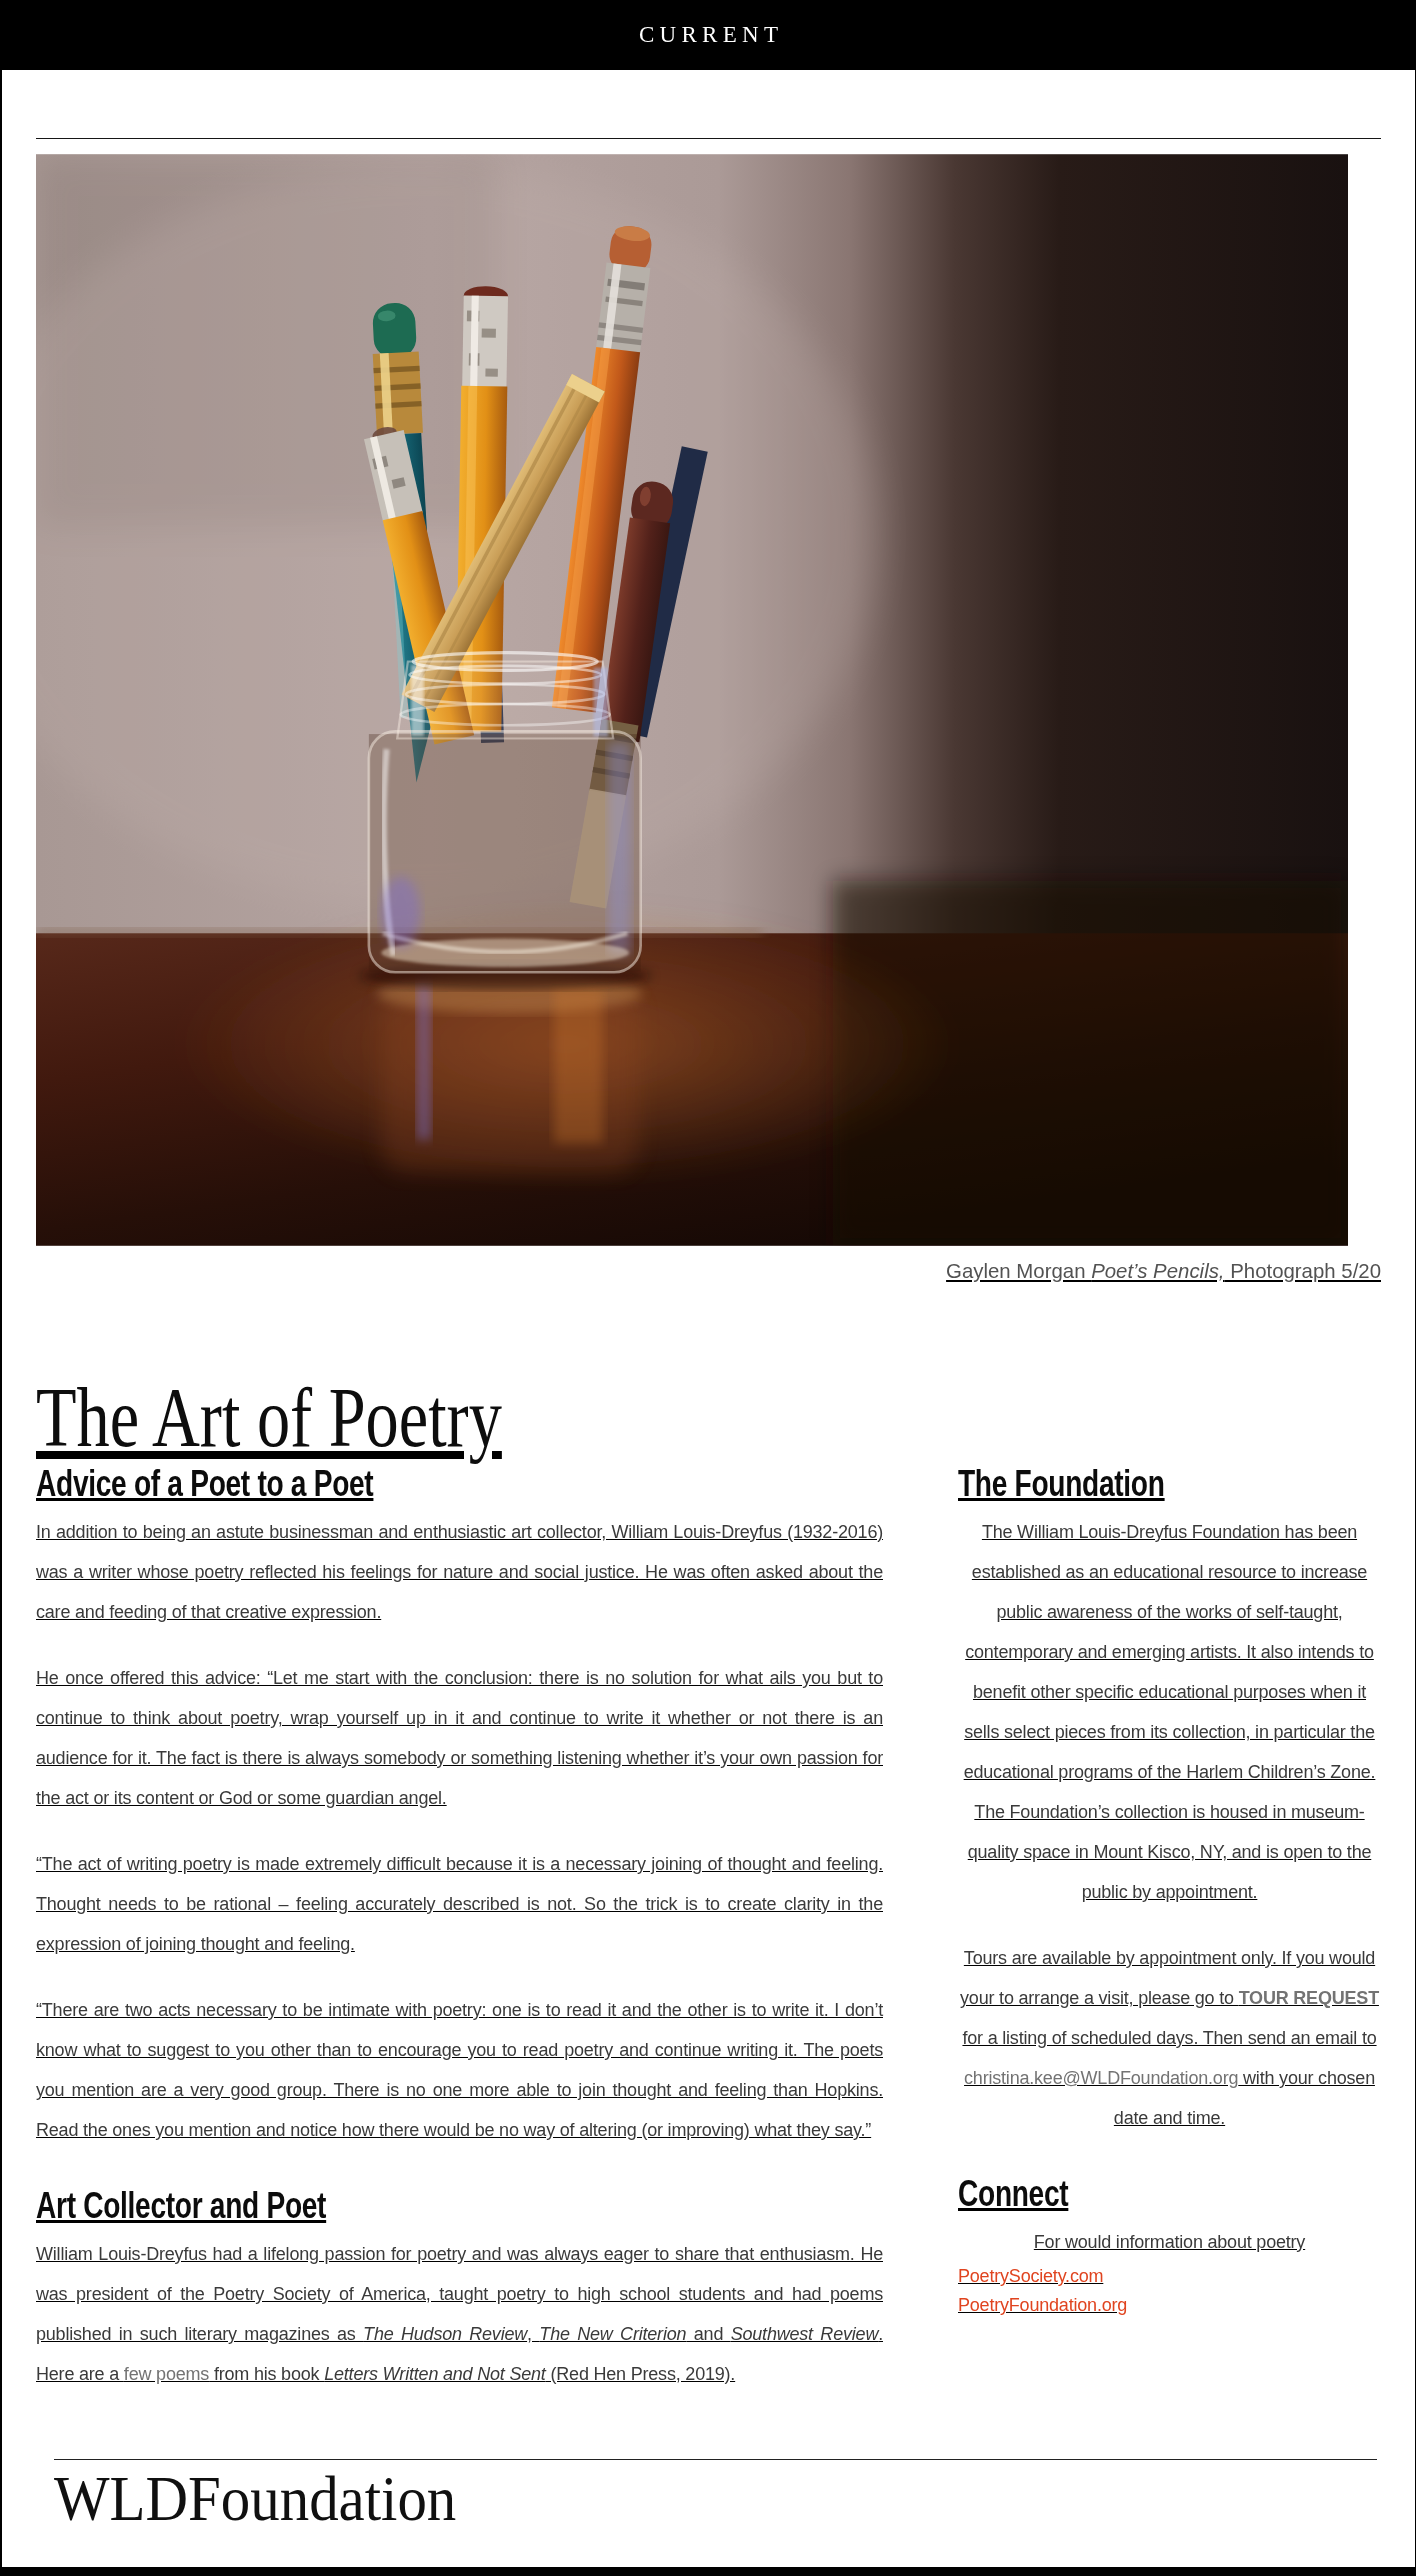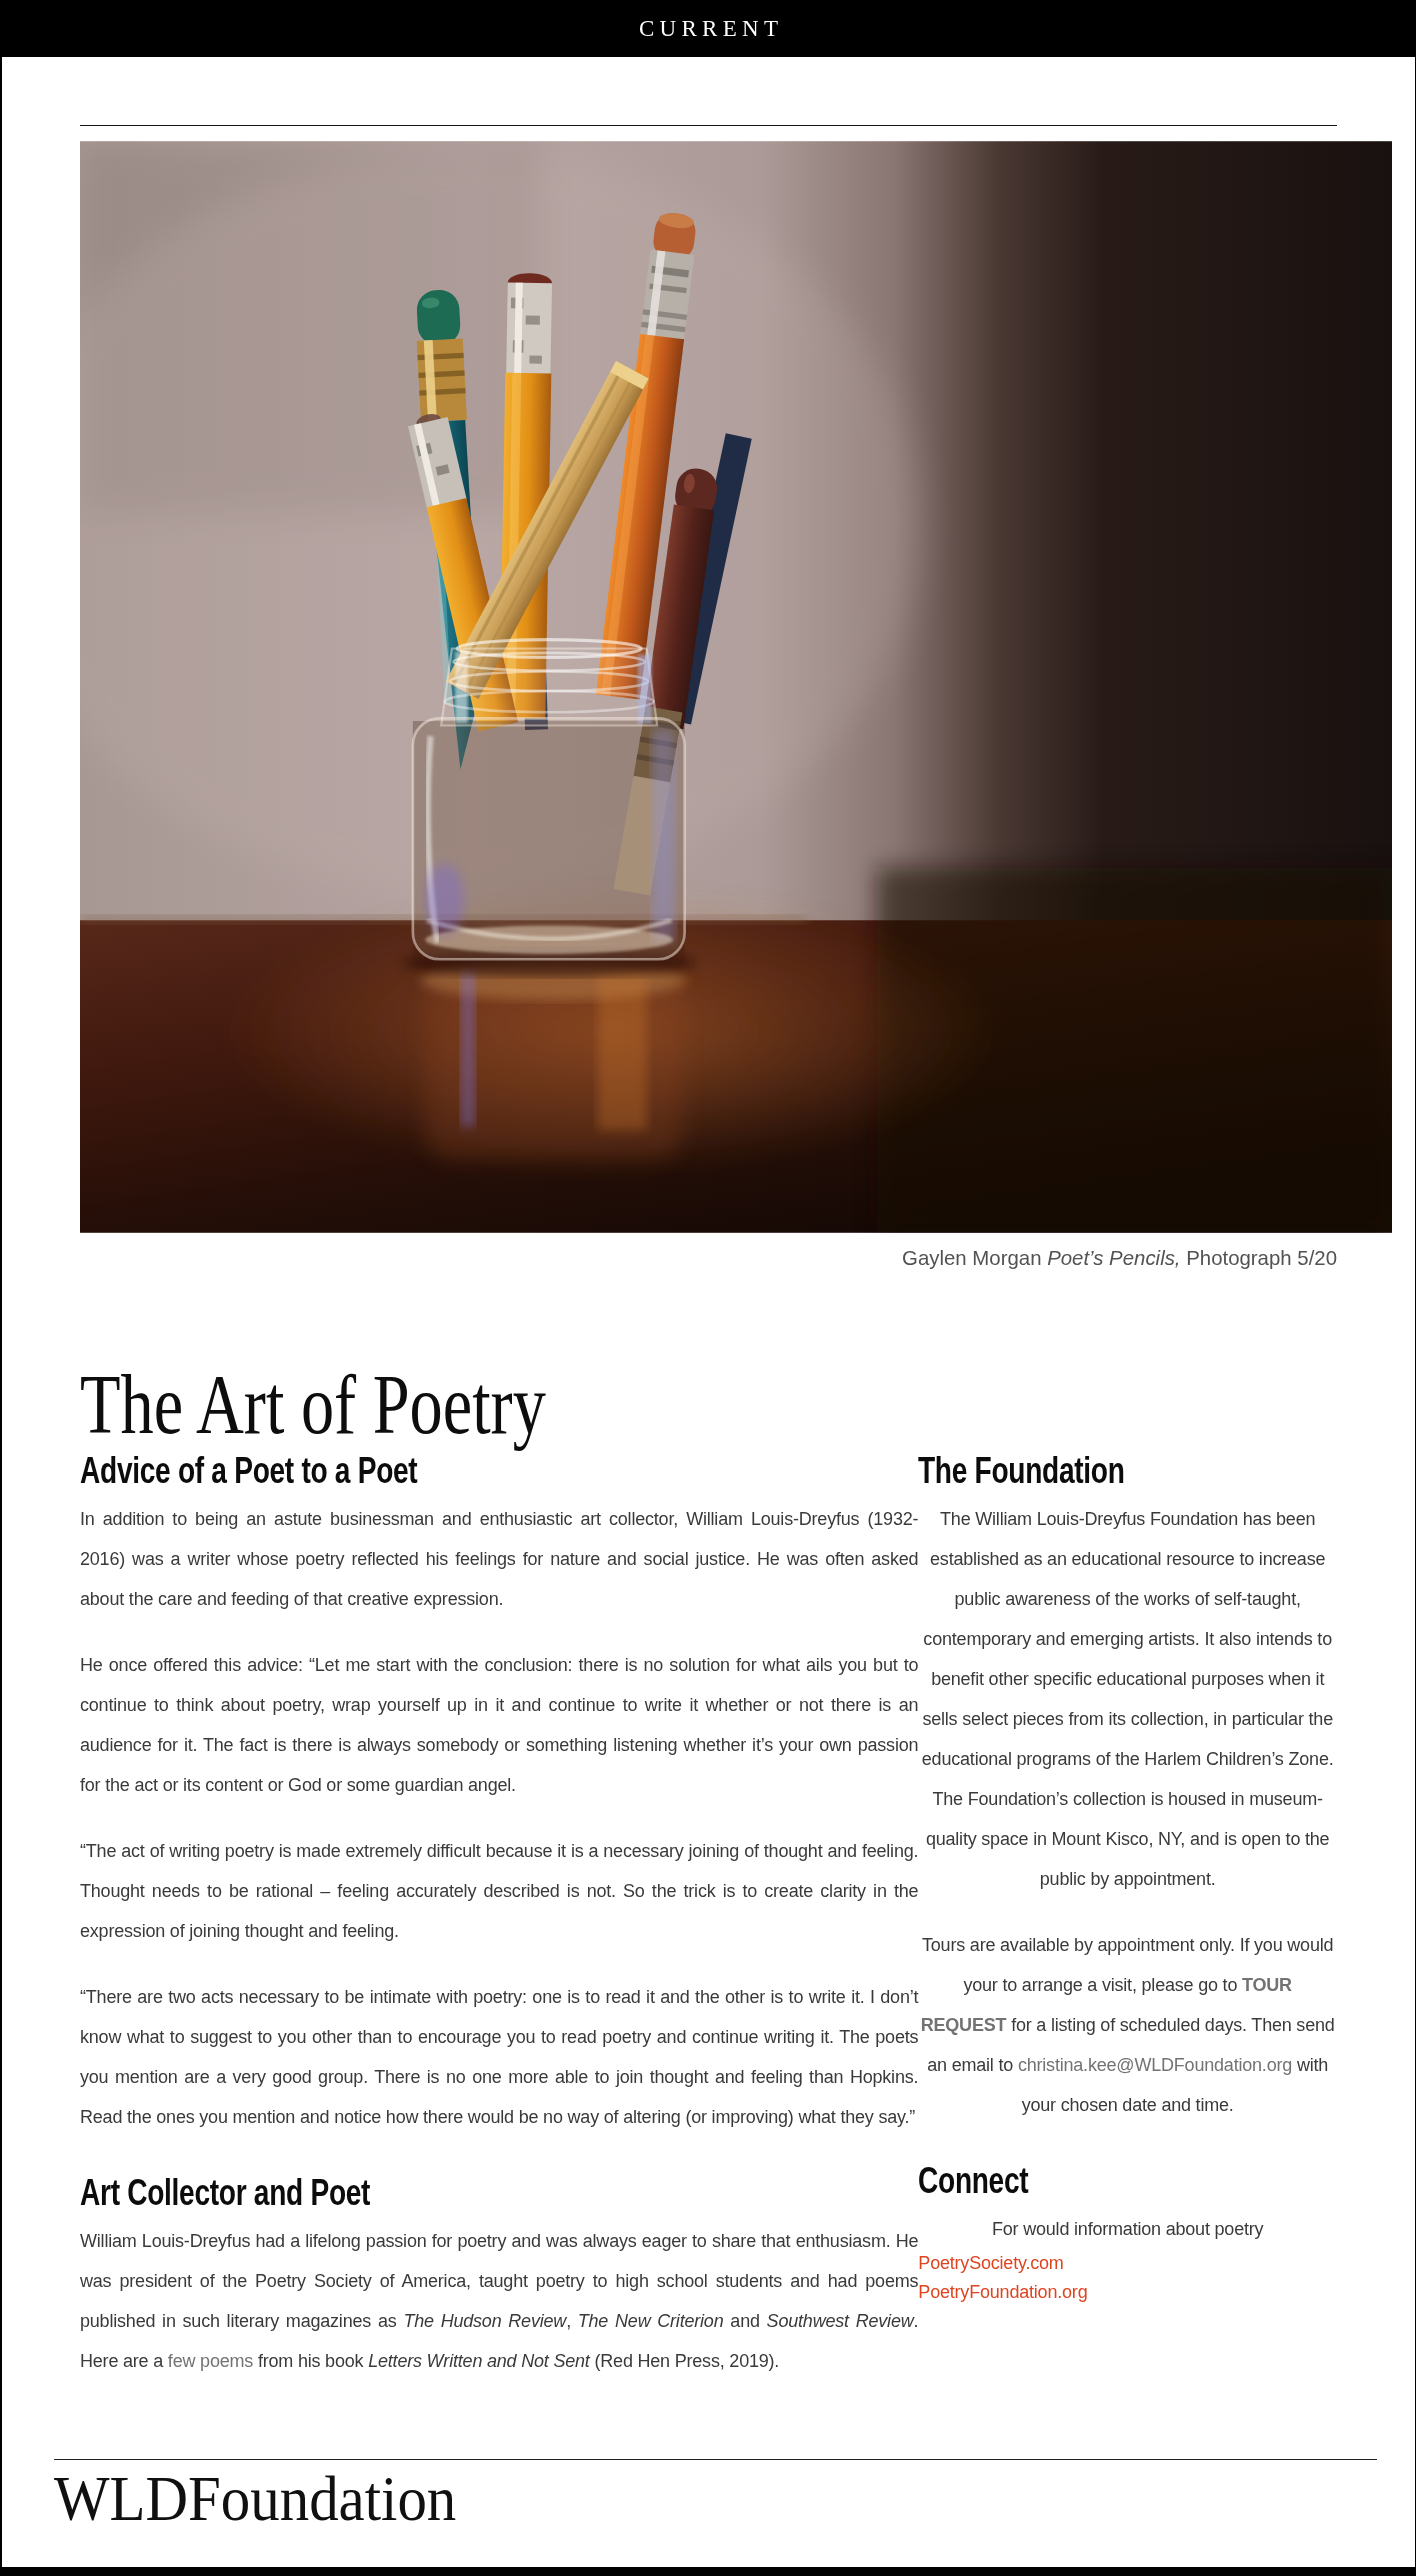--- a/index.html
+++ b/index.html
@@ -1,26 +1,26 @@
 <!DOCTYPE html>
 <html style="font-size:14px"><head>
 <meta charset="utf-8">
 <style>
   html,body{margin:0;padding:0;background:#ffffff;}
   .page{
     width:1417px;height:2576px;position:relative;background:#fff;
     border-left:2.7px solid #000;border-right:2.7px solid #000;box-sizing:border-box;
     font-family:"Liberation Sans",sans-serif;overflow:hidden;
   }
-  .topbar{height:57px;background:#000;display:flex;align-items:center;justify-content:center;}
+  .topbar{height:70px;background:#000;display:flex;align-items:center;justify-content:center;}
   .topbar a{
     color:#fff;font-family:"Liberation Serif",serif;font-size:23px;
     letter-spacing:5.3px;text-decoration:none;font-weight:400;padding-left:5.3px;
   }
-  .content{padding:0 78px;}
+  .content{padding:0 34px;text-decoration:underline;}
   hr.rule{border:none;border-top:1.8px solid #161616;margin:68px 0 0 0;}
   .photo-wrap{margin-top:15px;height:1092px;line-height:0;}
   .photo-wrap svg{display:block;}
   .caption{margin-top:11.5px;text-align:right;font-size:20.4px;line-height:26.6px;color:#525252;}
   .caption .it{font-style:italic;}
   h1.title{
     margin:89px 0 0;font-family:"Liberation Serif",serif;font-weight:400;
     font-size:85px;line-height:89px;color:#0d0d0d;white-space:nowrap;
     transform:scaleX(0.78);transform-origin:left center;
   }

